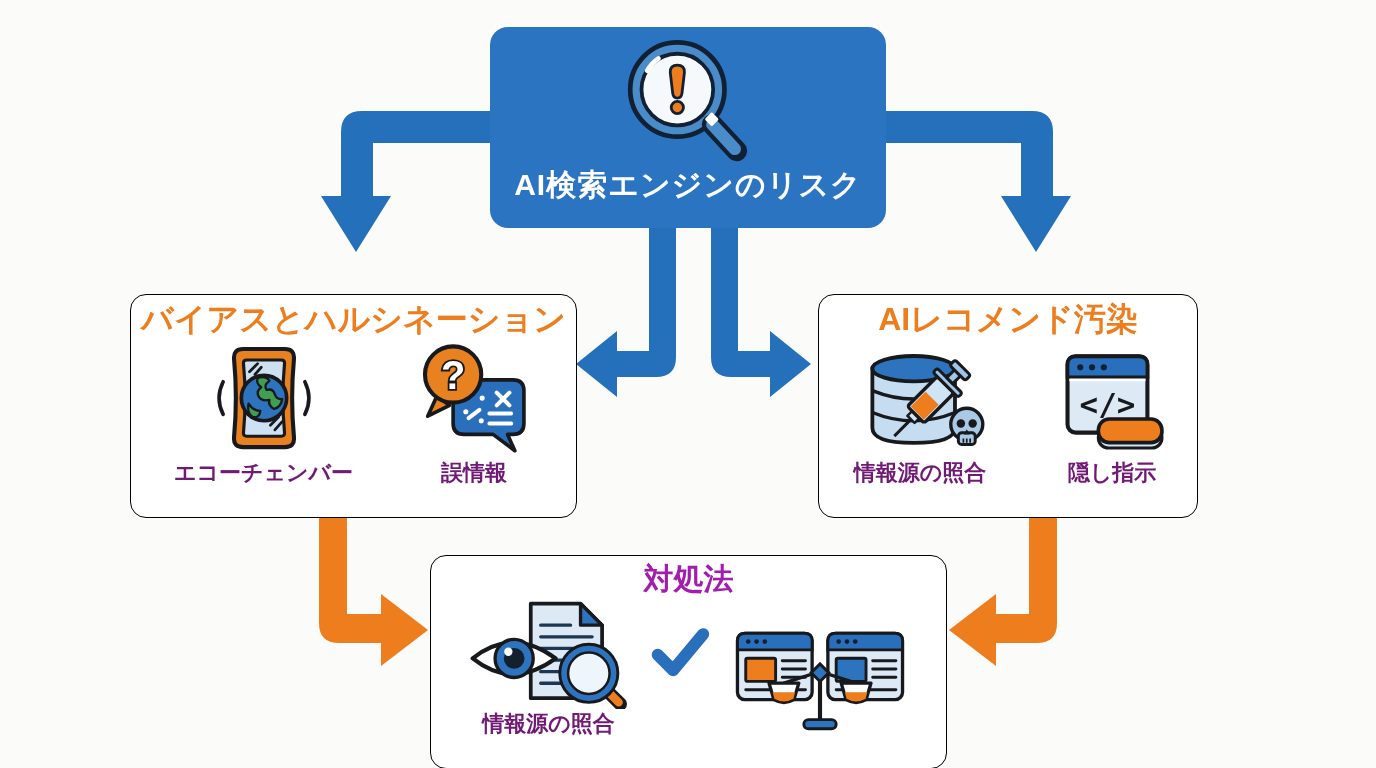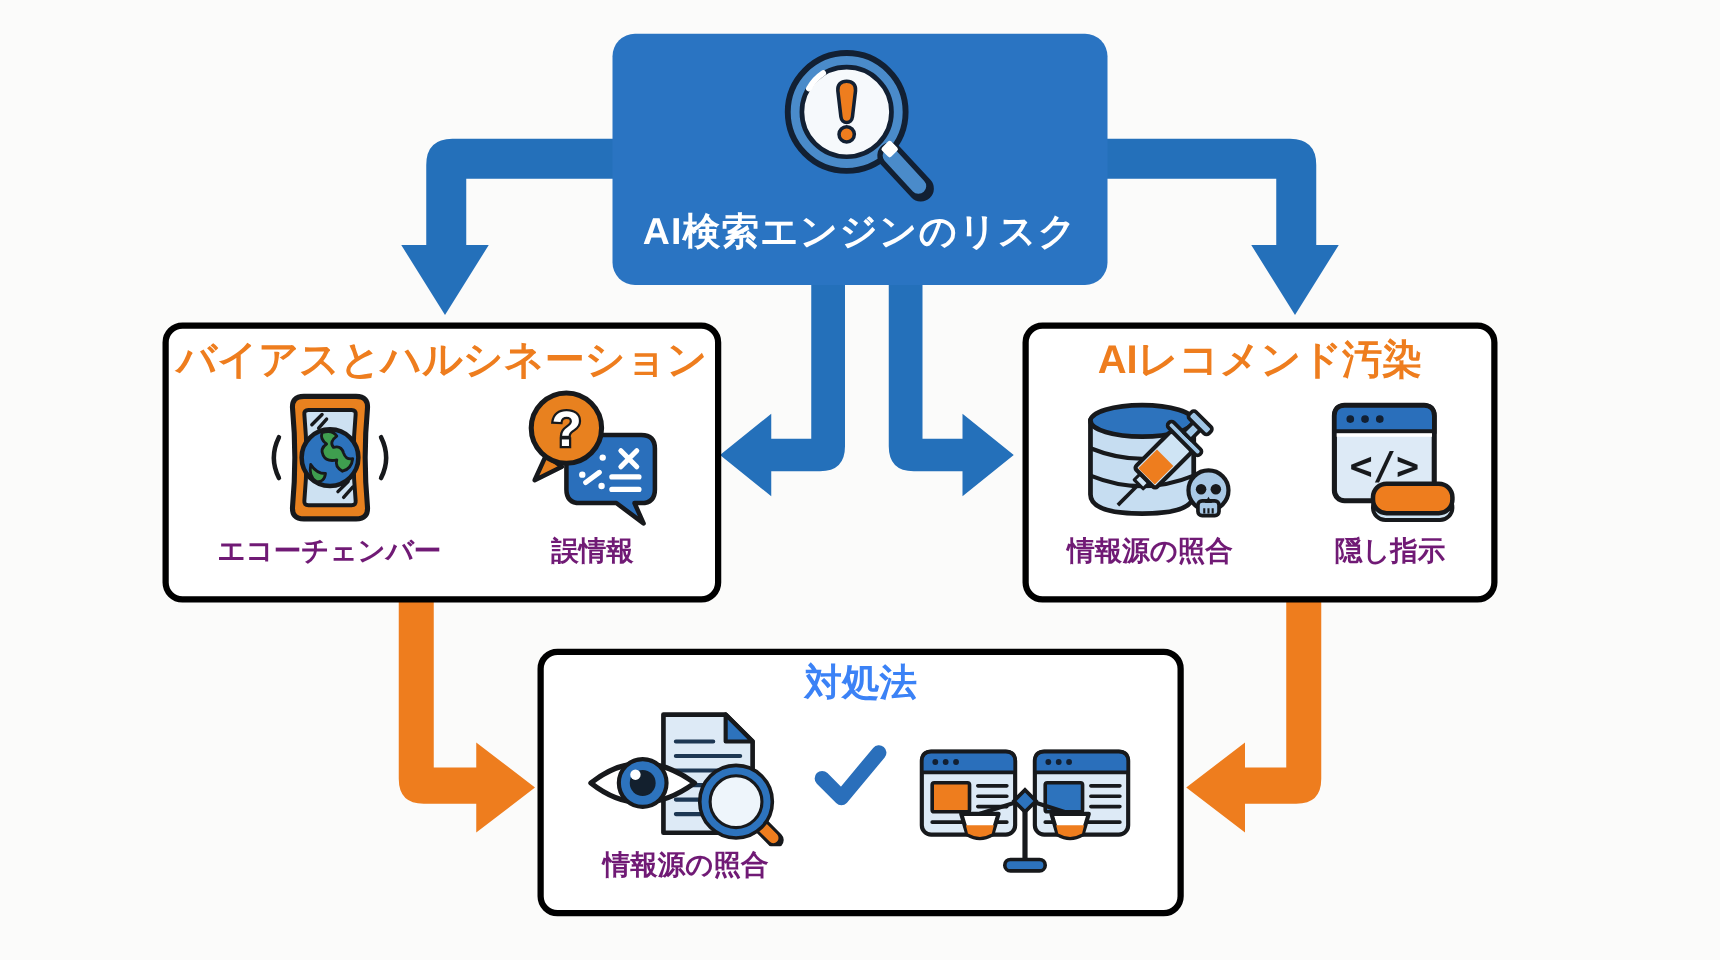--- a/index.html
+++ b/index.html
@@ -9,27 +9,27 @@
     font-family:"Liberation Sans","DejaVu Sans",sans-serif;
     font-weight:700;
   }
   .arrows{position:absolute;left:0;top:0;width:1376px;height:768px;}
   .box{position:absolute;box-sizing:border-box;display:flex;flex-direction:column;align-items:center;}
   .top-box{
     left:490px;top:27px;width:396px;height:201px;
     background:#2a74c2;border-radius:18px;
   }
   .top-title{color:#ffffff;font-size:30px;letter-spacing:1px;white-space:nowrap;margin-top:0;text-align:center;}
-  .outline-box{background:#ffffff;border:5px solid #000000;border-radius:16px;}
+  .outline-box{background:#ffffff;border:1px solid #000000;border-radius:16px;margin-top:36px;}
   #bias-box{left:130px;top:258px;width:447px;height:224px;}
   #pollution-box{left:818px;top:258px;width:380px;height:224px;}
   #solution-box{left:430px;top:519px;width:517px;height:214px;}
   .box-title{font-size:32px;white-space:nowrap;margin-top:6px;line-height:1.15;}
   .orange-title{color:#ee7d1e;}
-  .blue-title{color:#3b82f6;font-size:30px;}
+  .blue-title{color:#a21caf;font-size:30px;}
   .items{display:flex;align-items:flex-end;justify-content:center;width:100%;margin-top:2px;}
   #bias-box .items{gap:62px;}
   #pollution-box .items{gap:58px;}
   #solution-box .items{gap:8px;margin-top:0;}
   .item{display:flex;flex-direction:column;align-items:center;}
   .item-label{font-size:22px;color:#701a75;white-space:nowrap;margin-top:2px;line-height:1.2;}
   .icon-large{height:118px;}
   .icon-top{height:132px;margin-top:6px;}
   .icon-wide{height:112px;}
   .check{width:60px;height:52px;margin:0 4px 58px 4px;}

